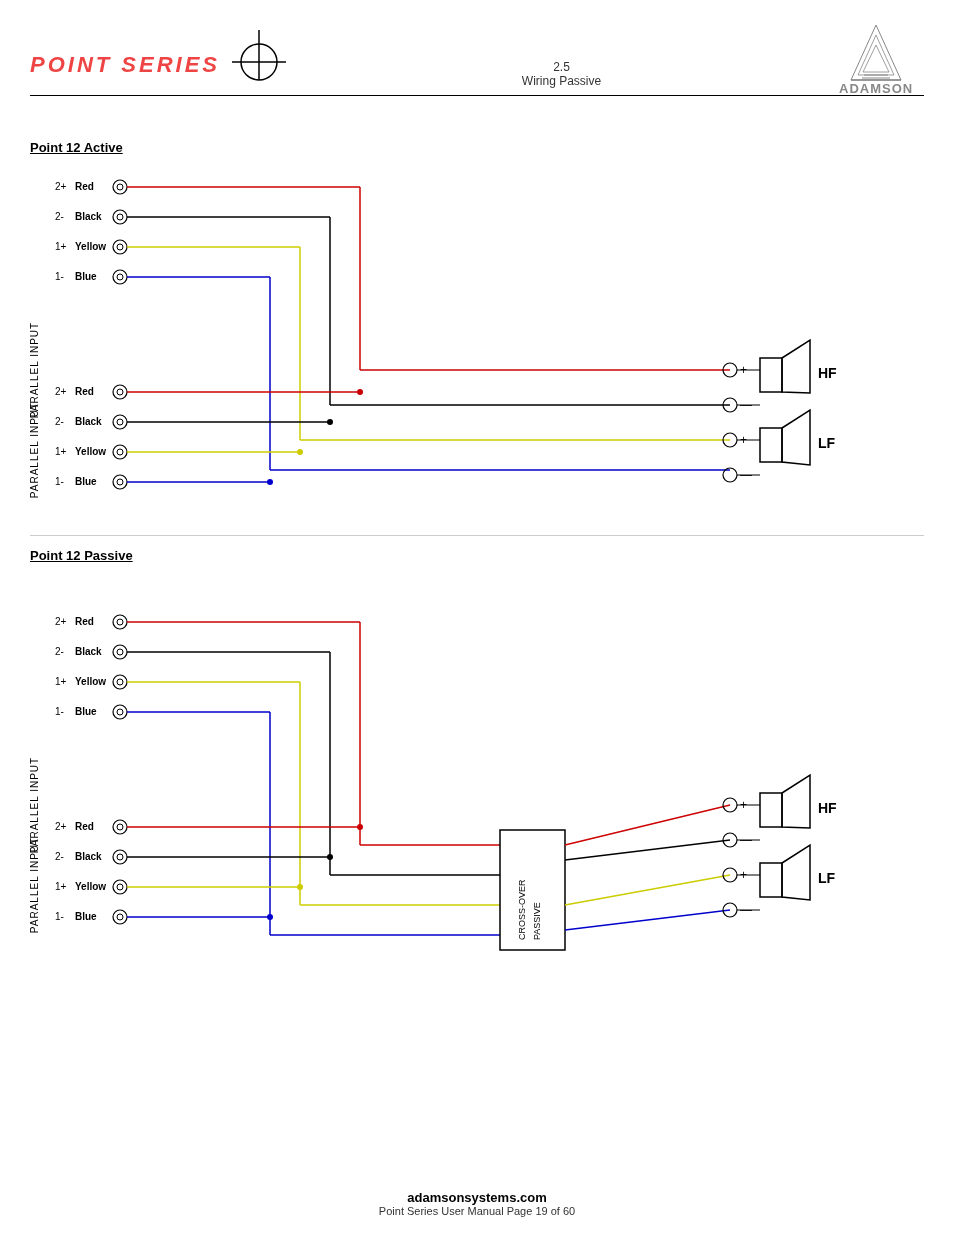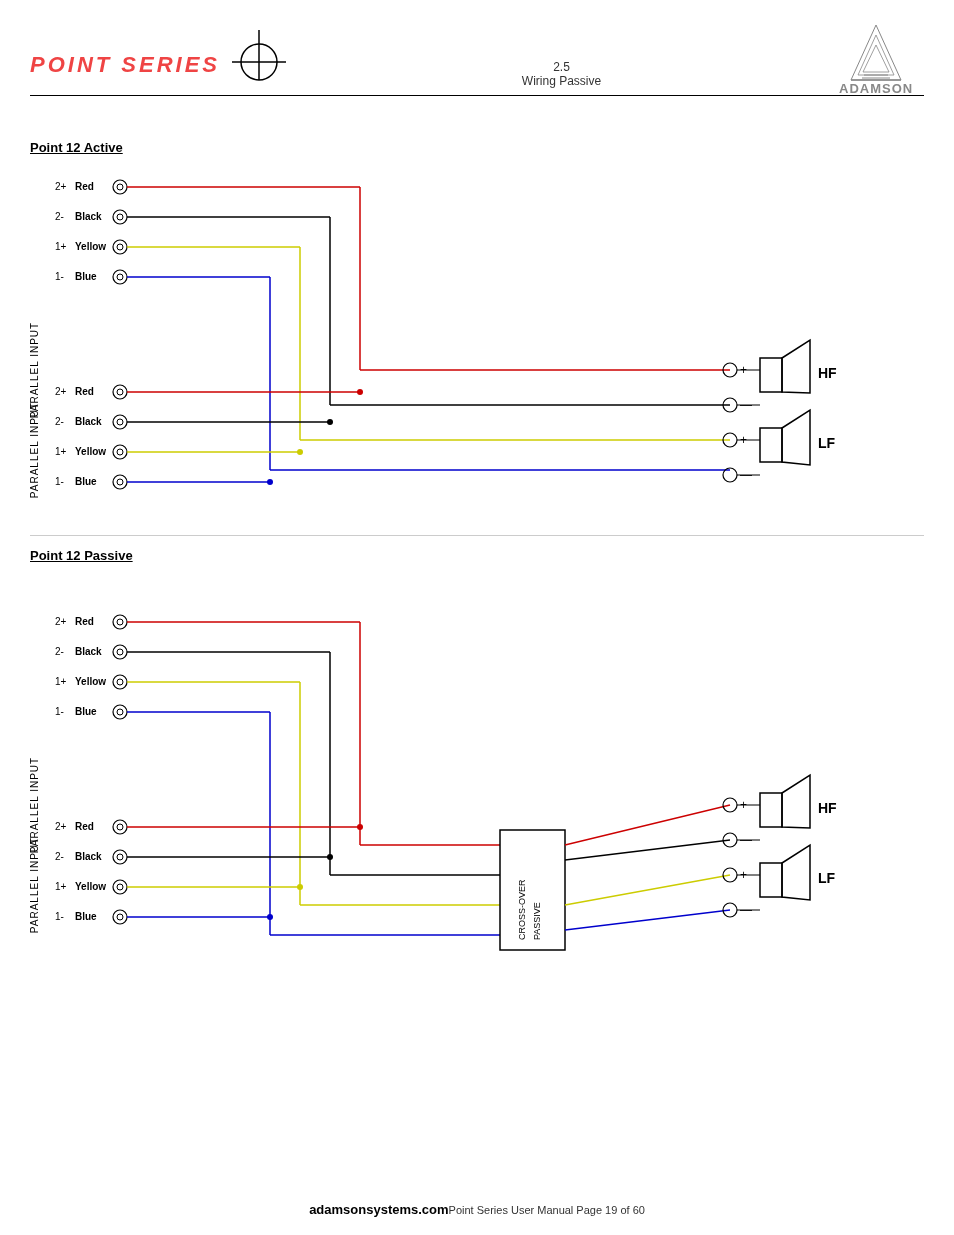--- a/index.html
+++ b/index.html
@@ -36,23 +36,24 @@
       color: #000;
     }
 
     
     .footer {
       position: absolute;
       bottom: 18px;
       left: 0;
       right: 0;
       display: flex;
-      justify-content: center;
+      justify-content: flex-start;
       padding: 0 30px;
       align-items: center;
+      flex-direction: column;
     }
     .footer-left {
       font-size: 13px;
       color: #888;
     }
     .footer-left span {
       font-weight: bold;
       color: #000;
     }
     .footer-right {

